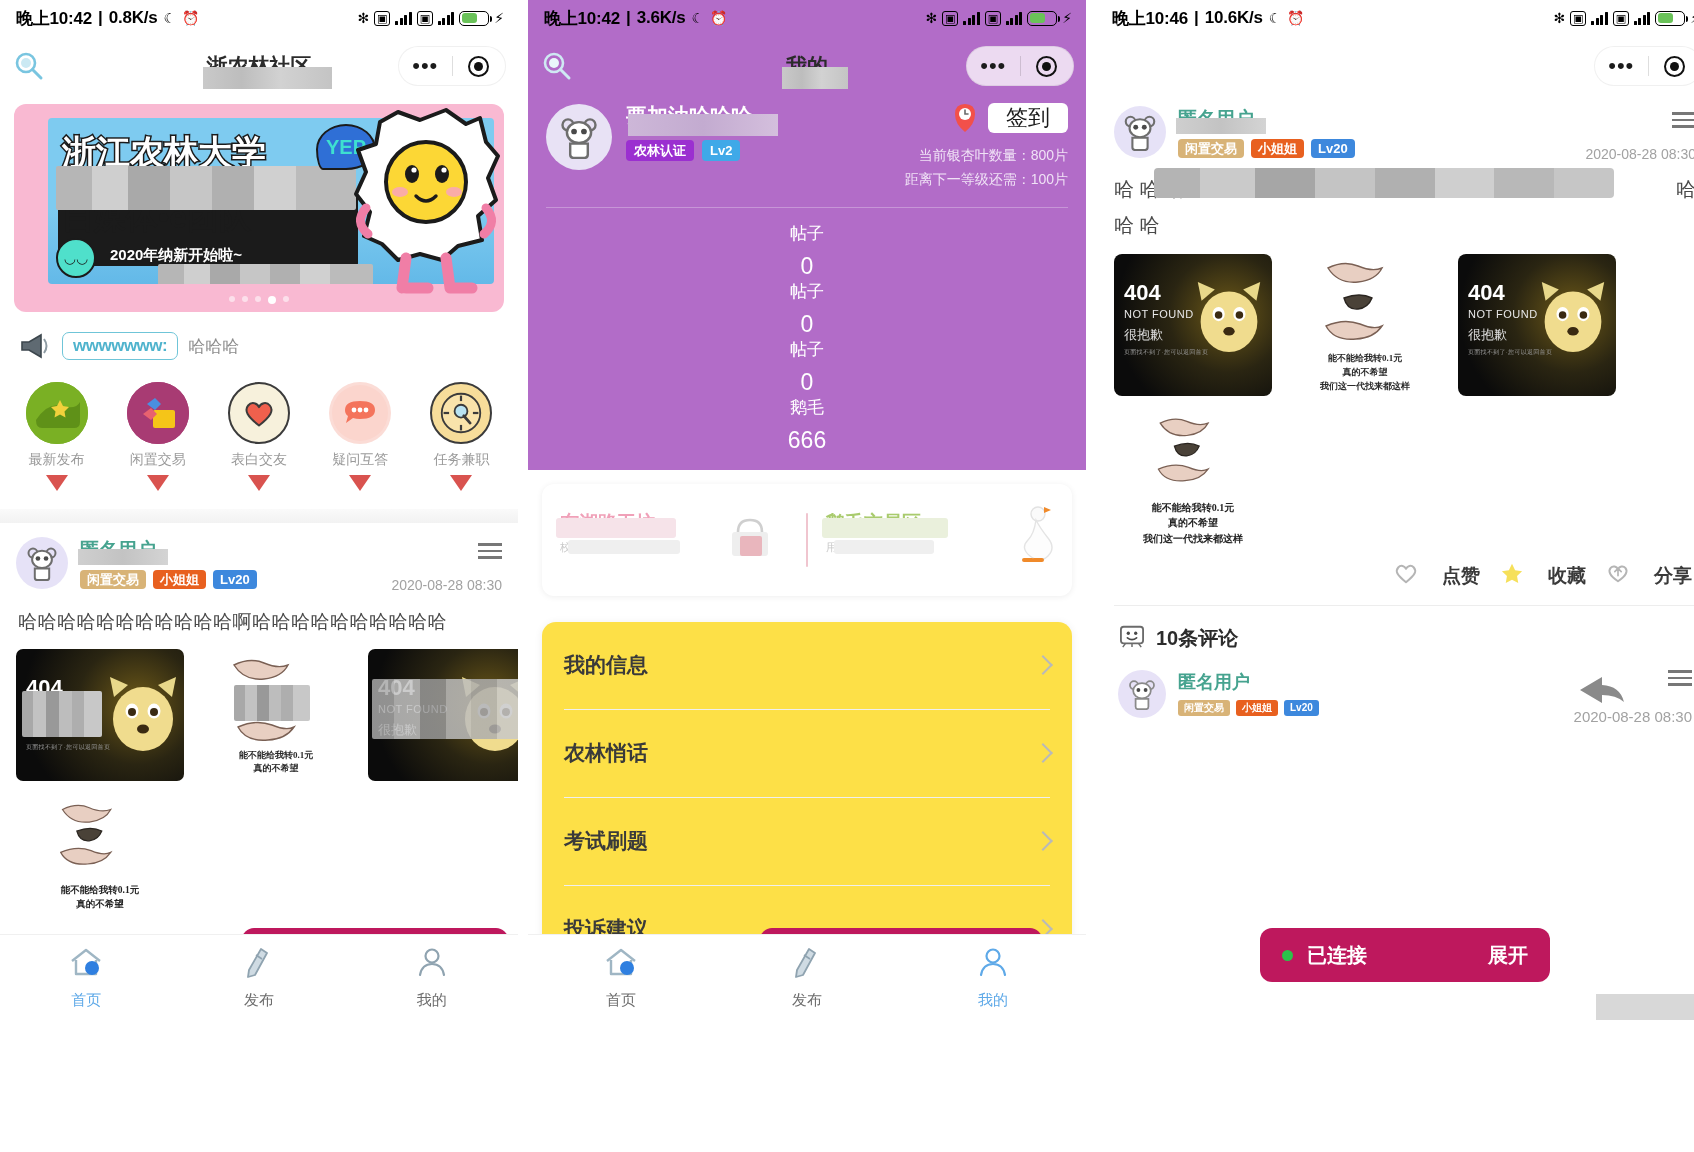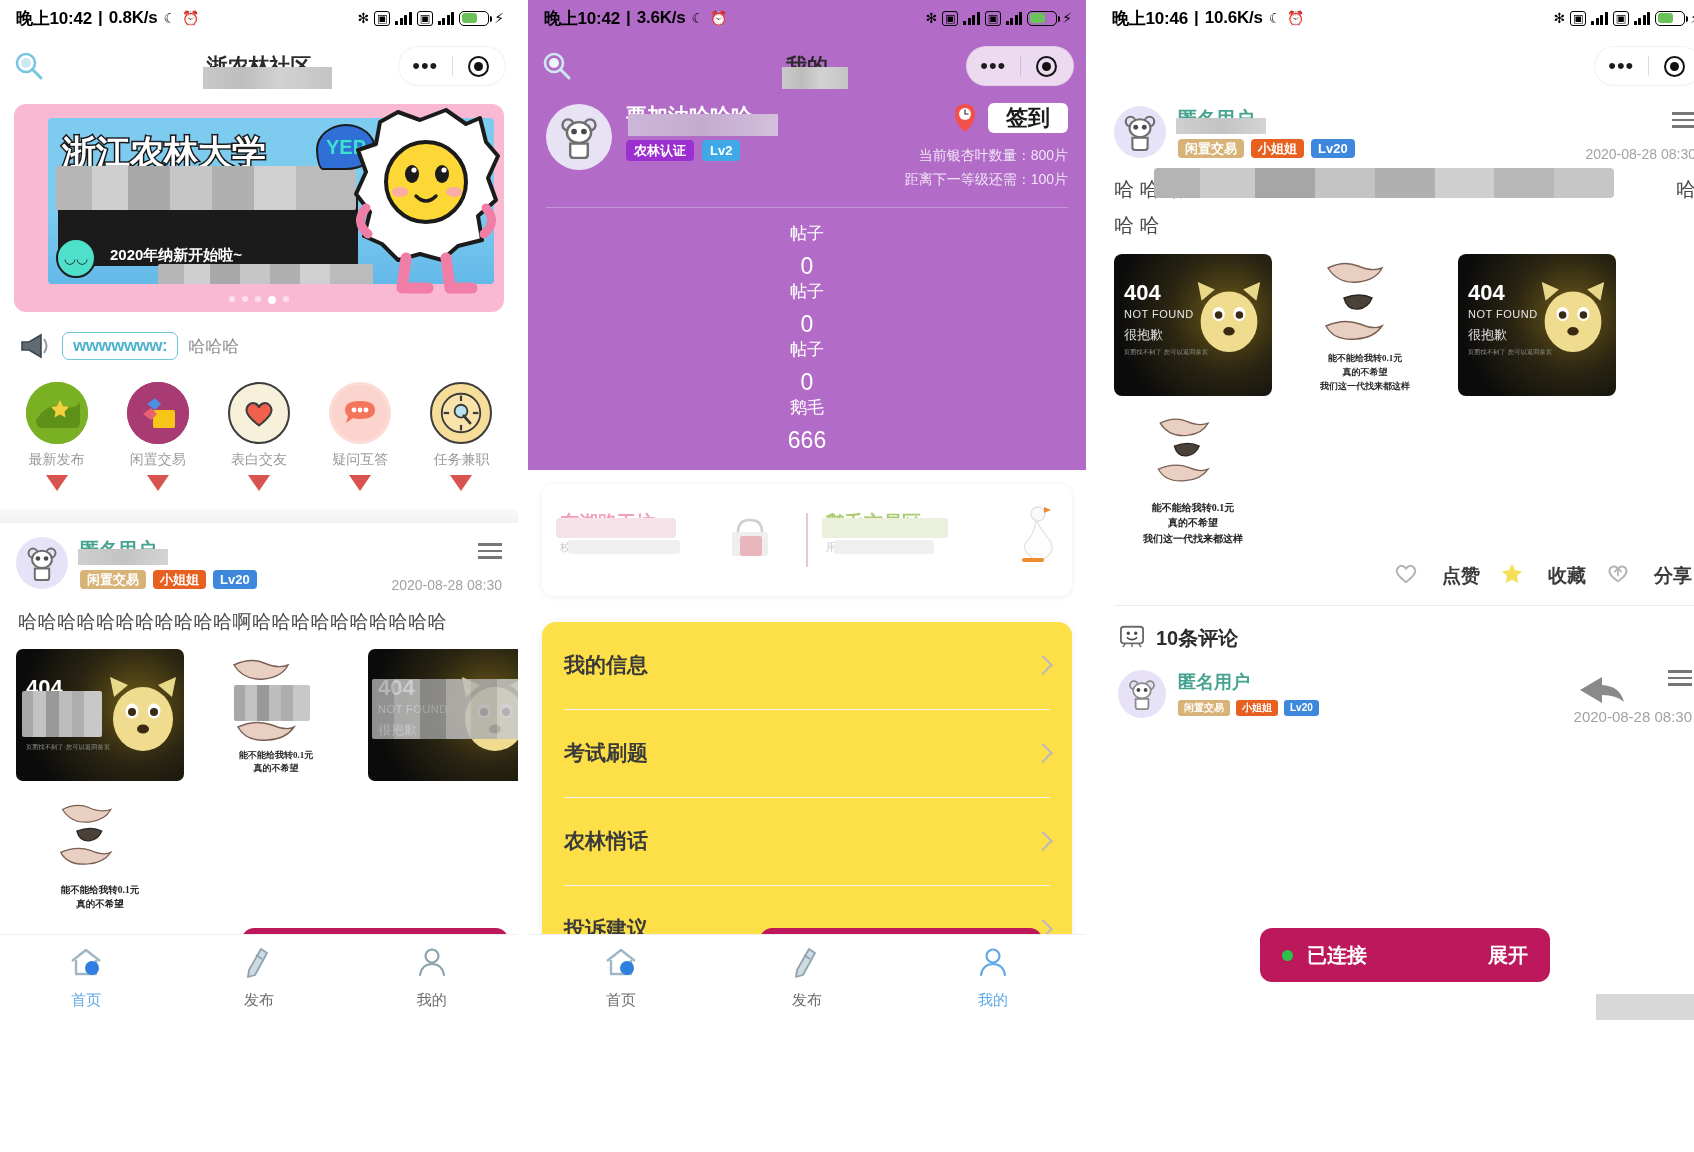--- a/index.html
+++ b/index.html
@@ -191,21 +191,21 @@
   .prof-name { font-size: 21px; font-weight:bold; position:relative; display:inline-block; }
   .prof-name::after { content:""; position:absolute; left:2px; width:150px; top:42%; height:22px;
     background: linear-gradient(90deg,#cdb7d8,#c3abd0 50%,#d4bfdd); }
   .prof-badges { display:flex; gap: 8px; margin-top: 10px; }
   .badge { font-size: 13px; border-radius: 4px; padding: 4px 8px; line-height:1; color:#fff; font-weight:bold; }
   .b-cert { background:#9b2fd0; }
   .b-lv { background:#3fa9e8; }
   .prof-right { margin-left:auto; text-align:right; }
   .sign-row { display:flex; align-items:center; justify-content:flex-end; gap:10px; }
   .pin { width: 26px; height: 32px; position: relative; }
-  .signin { background:#fff; color:#1b1b1b; font-size: 22px; font-weight:bold;
+  .signin { background:#fff; color:#1b1b1b; font-size: 22px; font-weight:normal;
             padding: 0 18px; border-radius: 6px; }
   .prof-sub { font-size: 14px; color:#f0e2f6; margin-top: 10px; line-height:1.6; }
   .stats { display:flex; margin-top: 16px; border-top: 1px solid rgba(255,255,255,.28); padding: 14px 0 16px; flex-direction: column; }
   .stat { flex:1; text-align:center; color:#fff; }
   .stat .k { font-size: 17px; }
   .stat .v { font-size: 23px; margin-top: 8px; }
 
   .promo {
     margin: 14px 14px 0; background:#fff; border-radius: 12px; height: 112px;
     box-shadow: 0 1px 6px rgba(0,0,0,.07); display:flex; align-items:center; position: relative;
@@ -716,25 +716,25 @@
         </span>
       </div>
     </div>
 
     <div class="menu-card">
       <div class="menu-item">
         <span class="menu-label">我的信息</span>
         <span class="chev"></span>
       </div>
       <div class="menu-item">
+        <span class="menu-label">农林悄话</span>
+        <span class="chev"></span>
+      </div>
+      <div class="menu-item">
         <span class="menu-label">考试刷题</span>
-        <span class="chev"></span>
-      </div>
-      <div class="menu-item">
-        <span class="menu-label">农林悄话</span>
         <span class="chev"></span>
       </div>
       <div class="menu-item">
         <span class="menu-label">投诉建议</span>
         <span class="chev"></span>
       </div>
       <div class="menu-item">
         <span class="menu-label">关于平台</span>
         <span class="chev"></span>
       </div>

